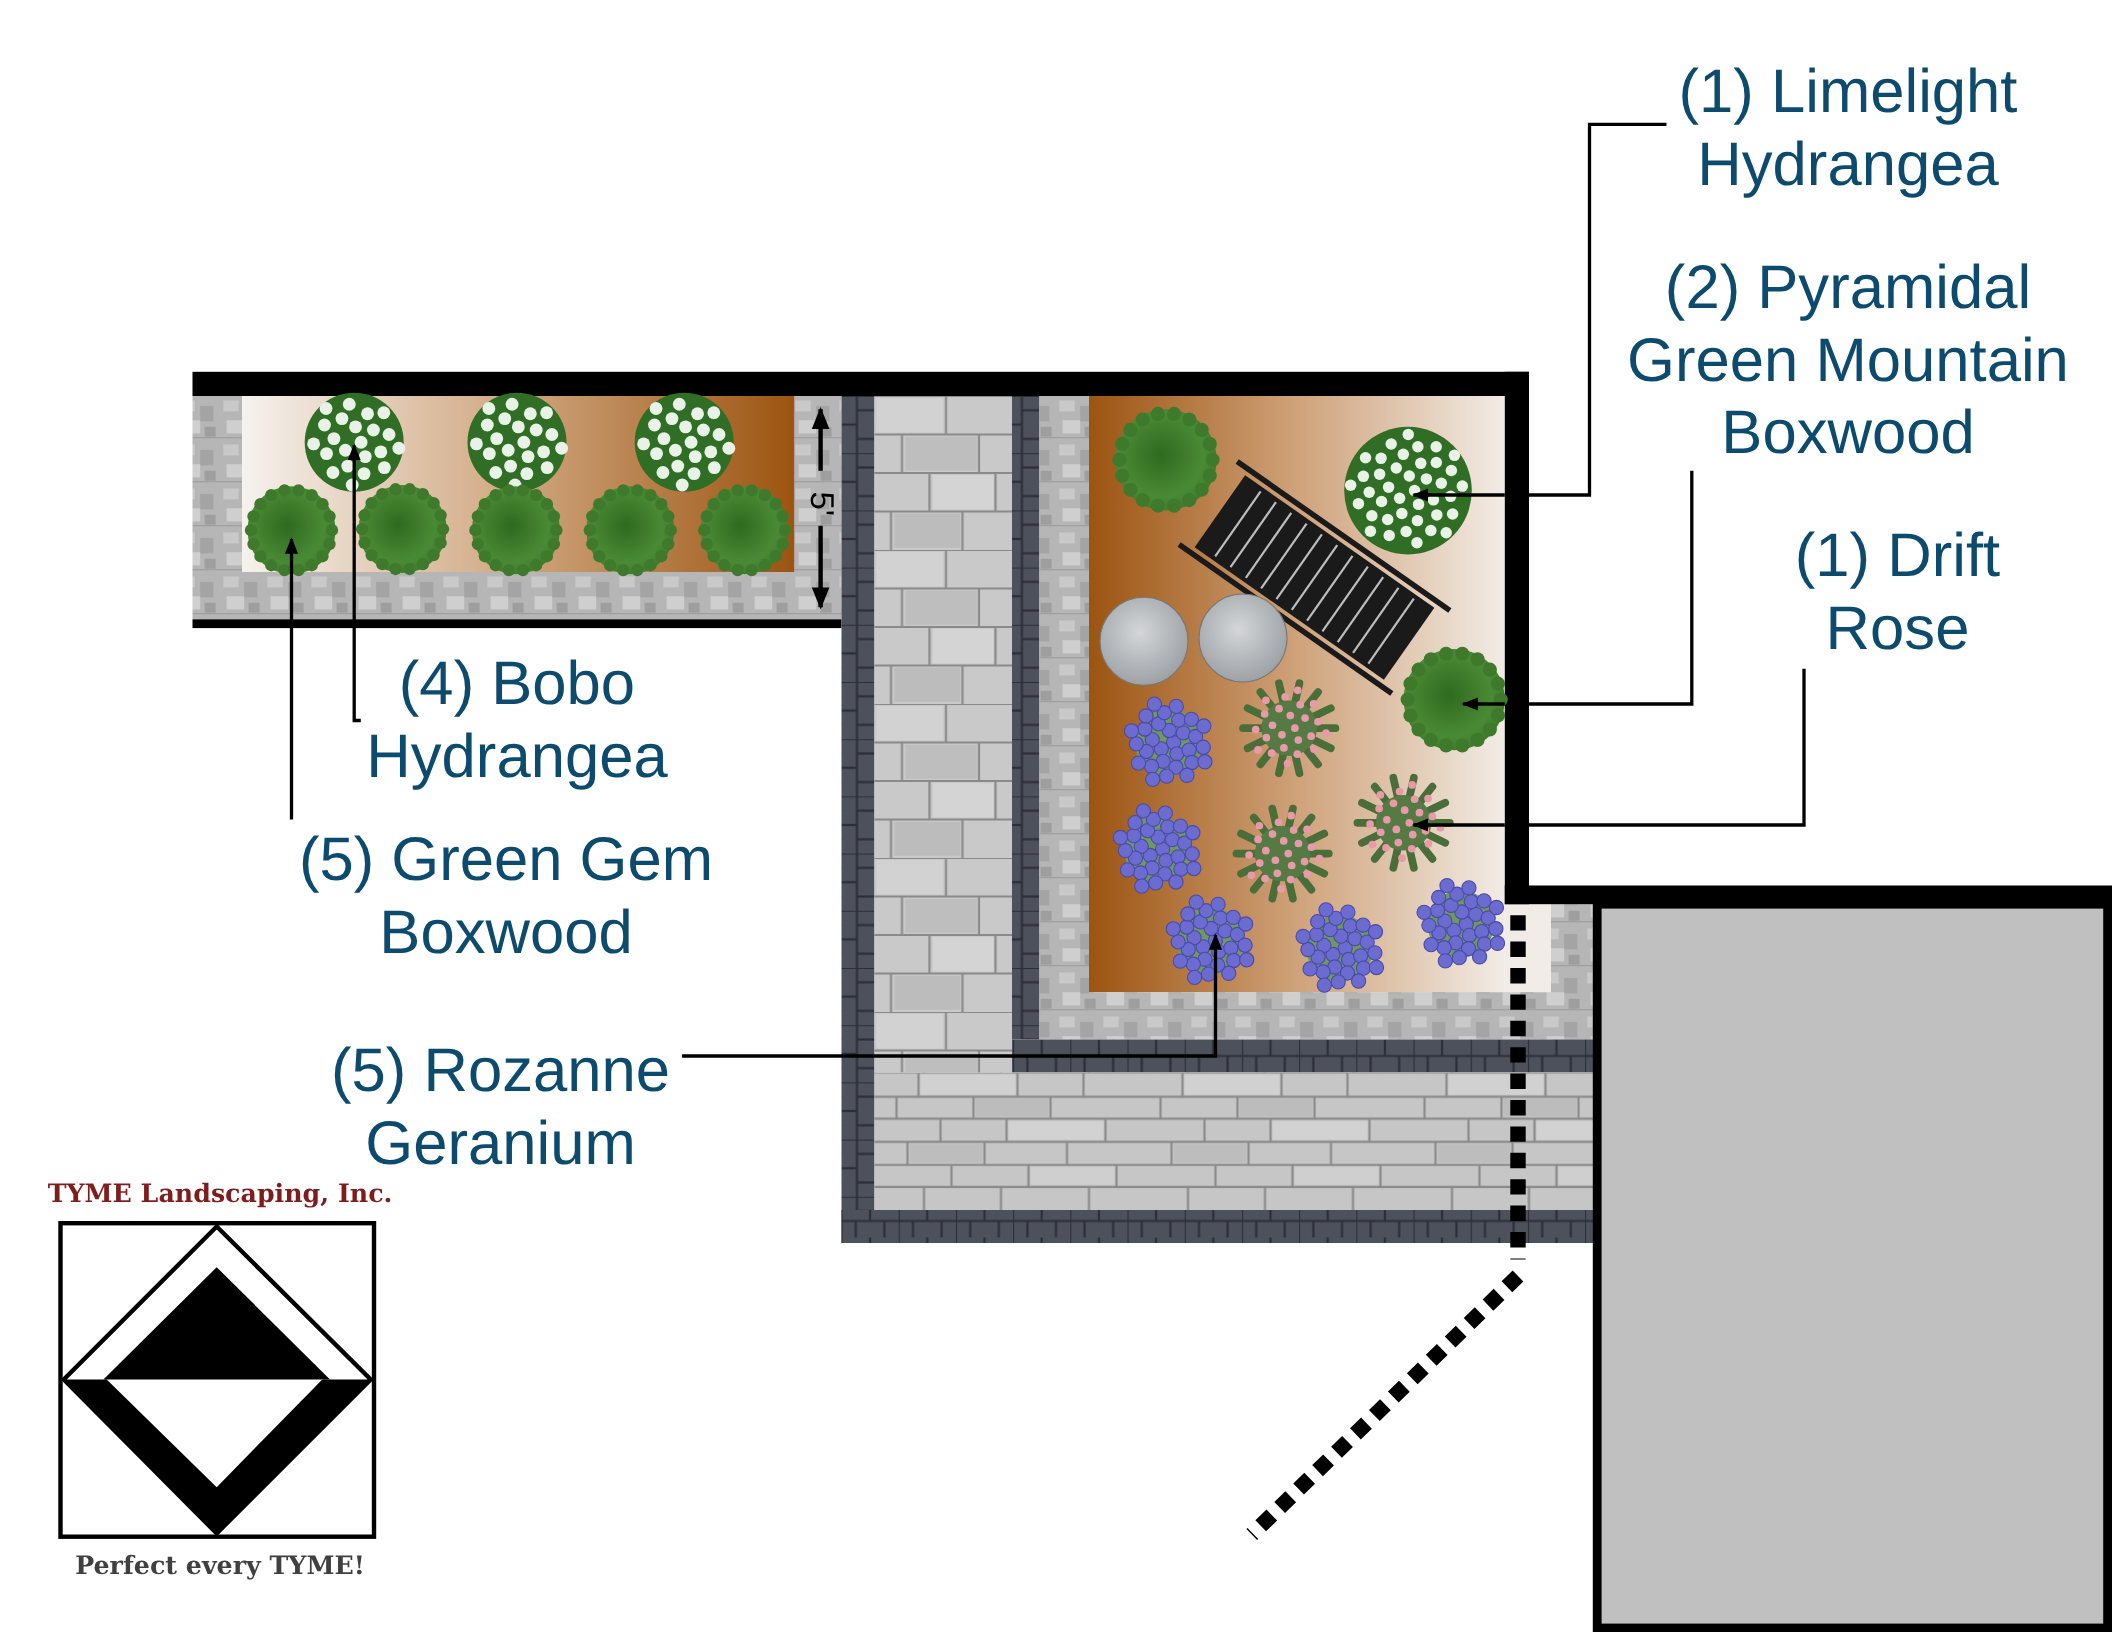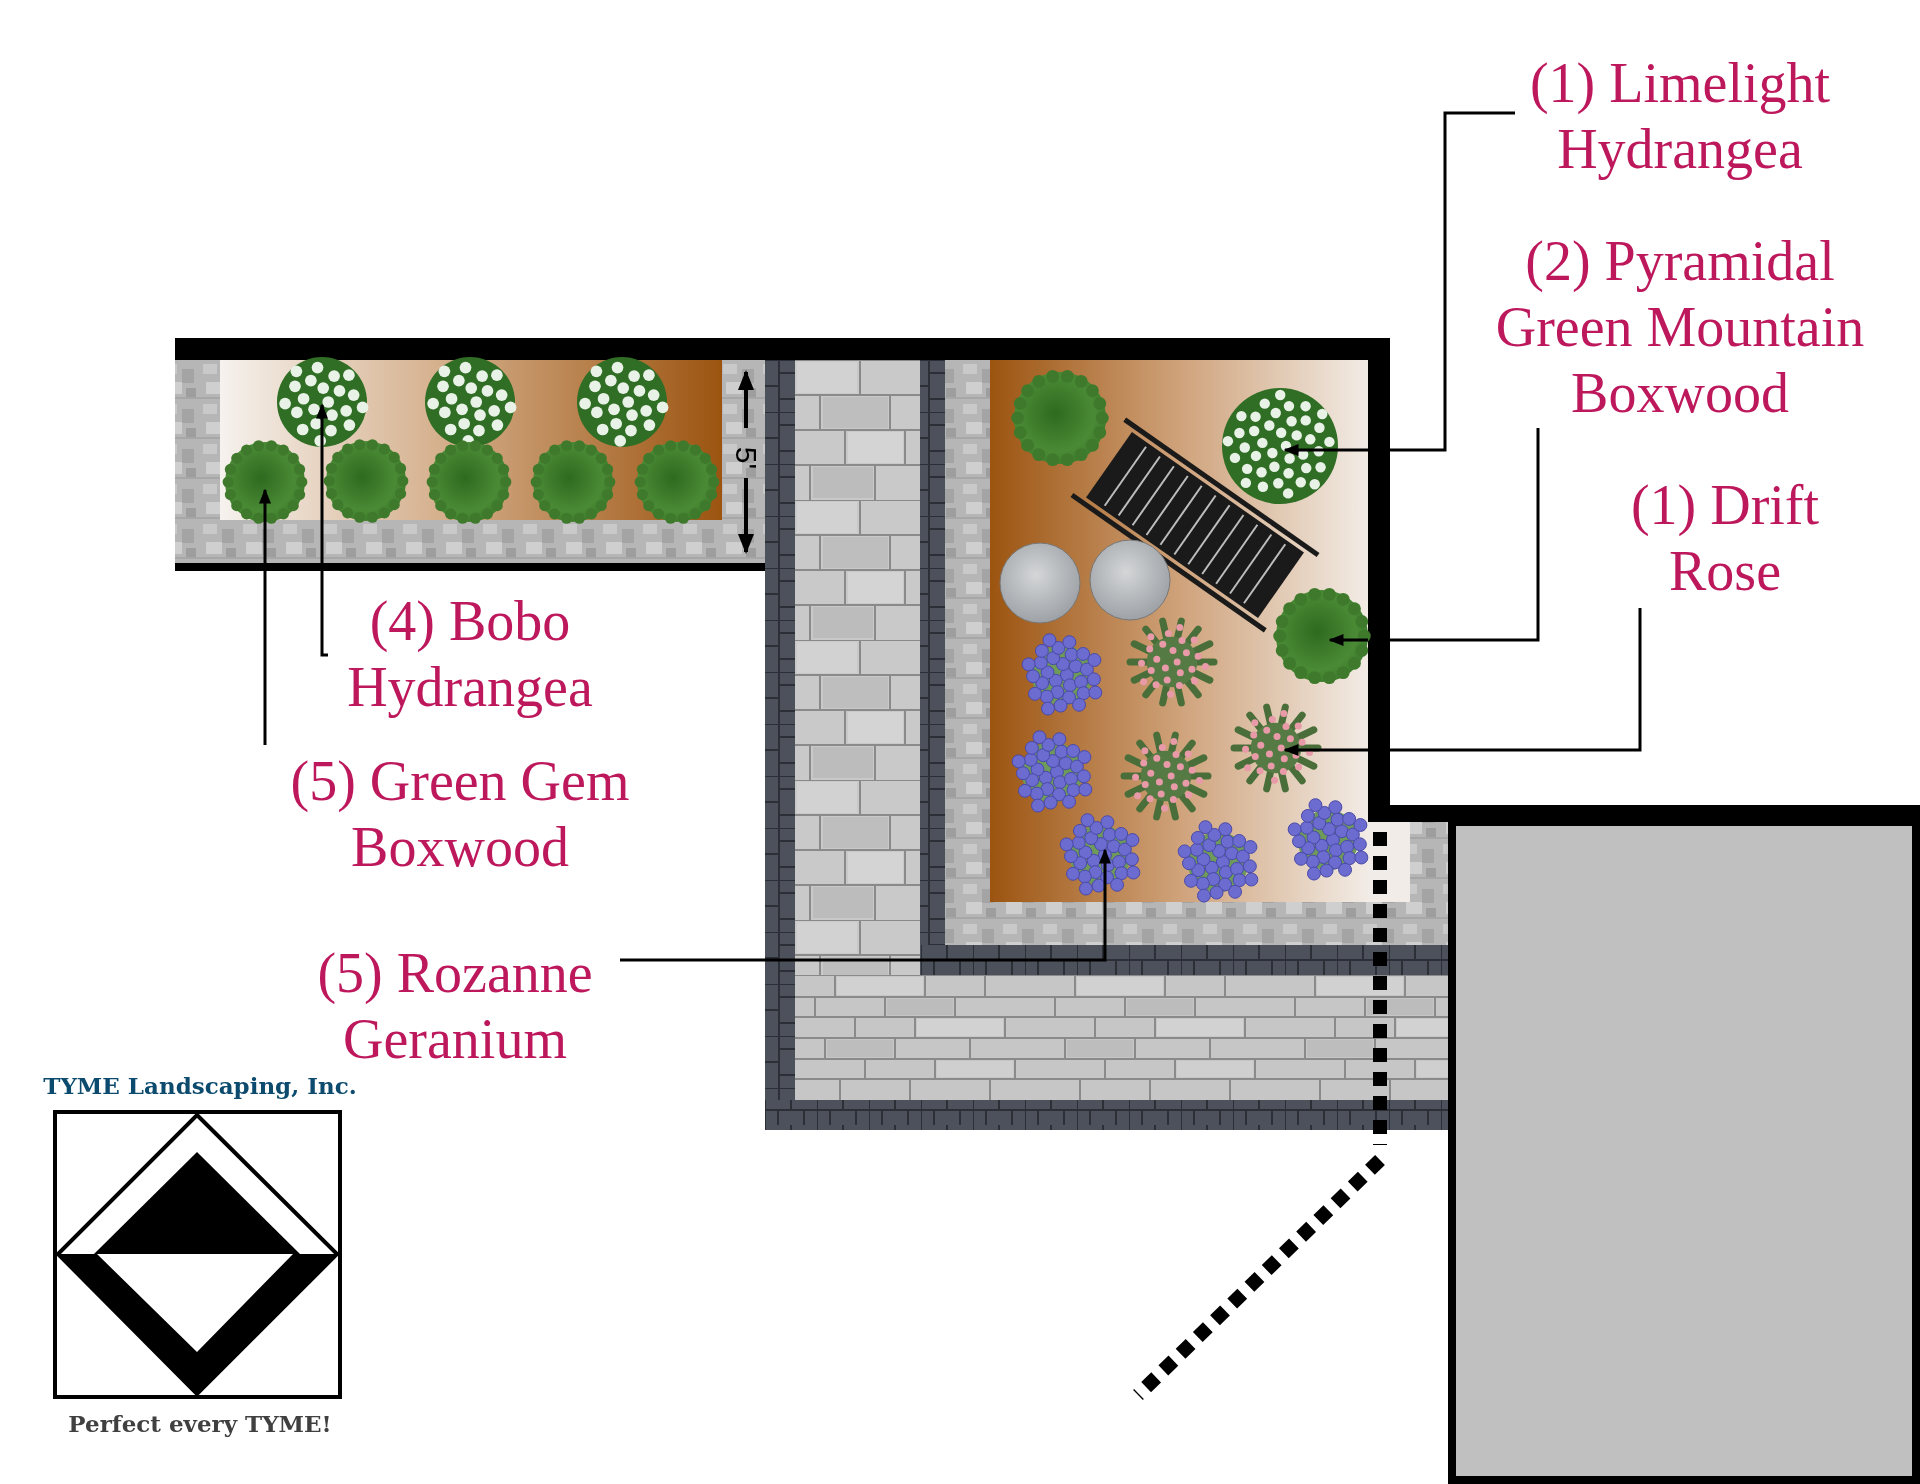--- a/index.html
+++ b/index.html
@@ -1,20 +1,20 @@
 <!DOCTYPE html>
 <html><head>
 <meta charset="utf-8">
 <style>
   html, body { margin: 0; padding: 0; background: #ffffff; }
   body { width: 1920px; height: 1484px; position: relative; overflow: hidden; font-family: "Liberation Sans", sans-serif; }
   #plan { position: absolute; left: 0; top: 0; }
-  .label { position: absolute; color: #be185d; font-family: Liberation Serif, serif; font-size: 56px; line-height: 66px; text-align: center; white-space: nowrap; }
+  .label { position: absolute; color: #0c4a6e; font-family: Liberation Sans, sans-serif; font-size: 56px; line-height: 66px; text-align: center; white-space: nowrap; }
   .label span { display: block; }
-  .logo-title { position: absolute; left: 40px; top: 1072px; width: 320px; text-align: center; font-family: "DejaVu Serif", serif; font-weight: bold; font-size: 23px; color: #0c4a6e; }
+  .logo-title { position: absolute; left: 40px; top: 1072px; width: 320px; text-align: center; font-family: "DejaVu Serif", serif; font-weight: bold; font-size: 23px; color: #7f1d1d; }
   .logo-tag { position: absolute; left: 40px; top: 1410px; width: 320px; text-align: center; font-family: "DejaVu Serif", serif; font-weight: bold; font-size: 23px; color: #404040; }
   .dim-label { position: absolute; left: 728px; top: 438px; width: 36px; height: 40px; font-family: "Liberation Sans", sans-serif; font-size: 30px; color: #000; transform: rotate(90deg); text-align: center; line-height: 40px; }
 </style>
 </head>
 <body>
 
 <svg id="plan" width="1920" height="1484" viewBox="0 0 1920 1484" xmlns="http://www.w3.org/2000/svg">
   <defs>
     <linearGradient id="soilLeft" x1="0" y1="0" x2="1" y2="0">
       <stop offset="0" stop-color="#f6f2ee"></stop>

